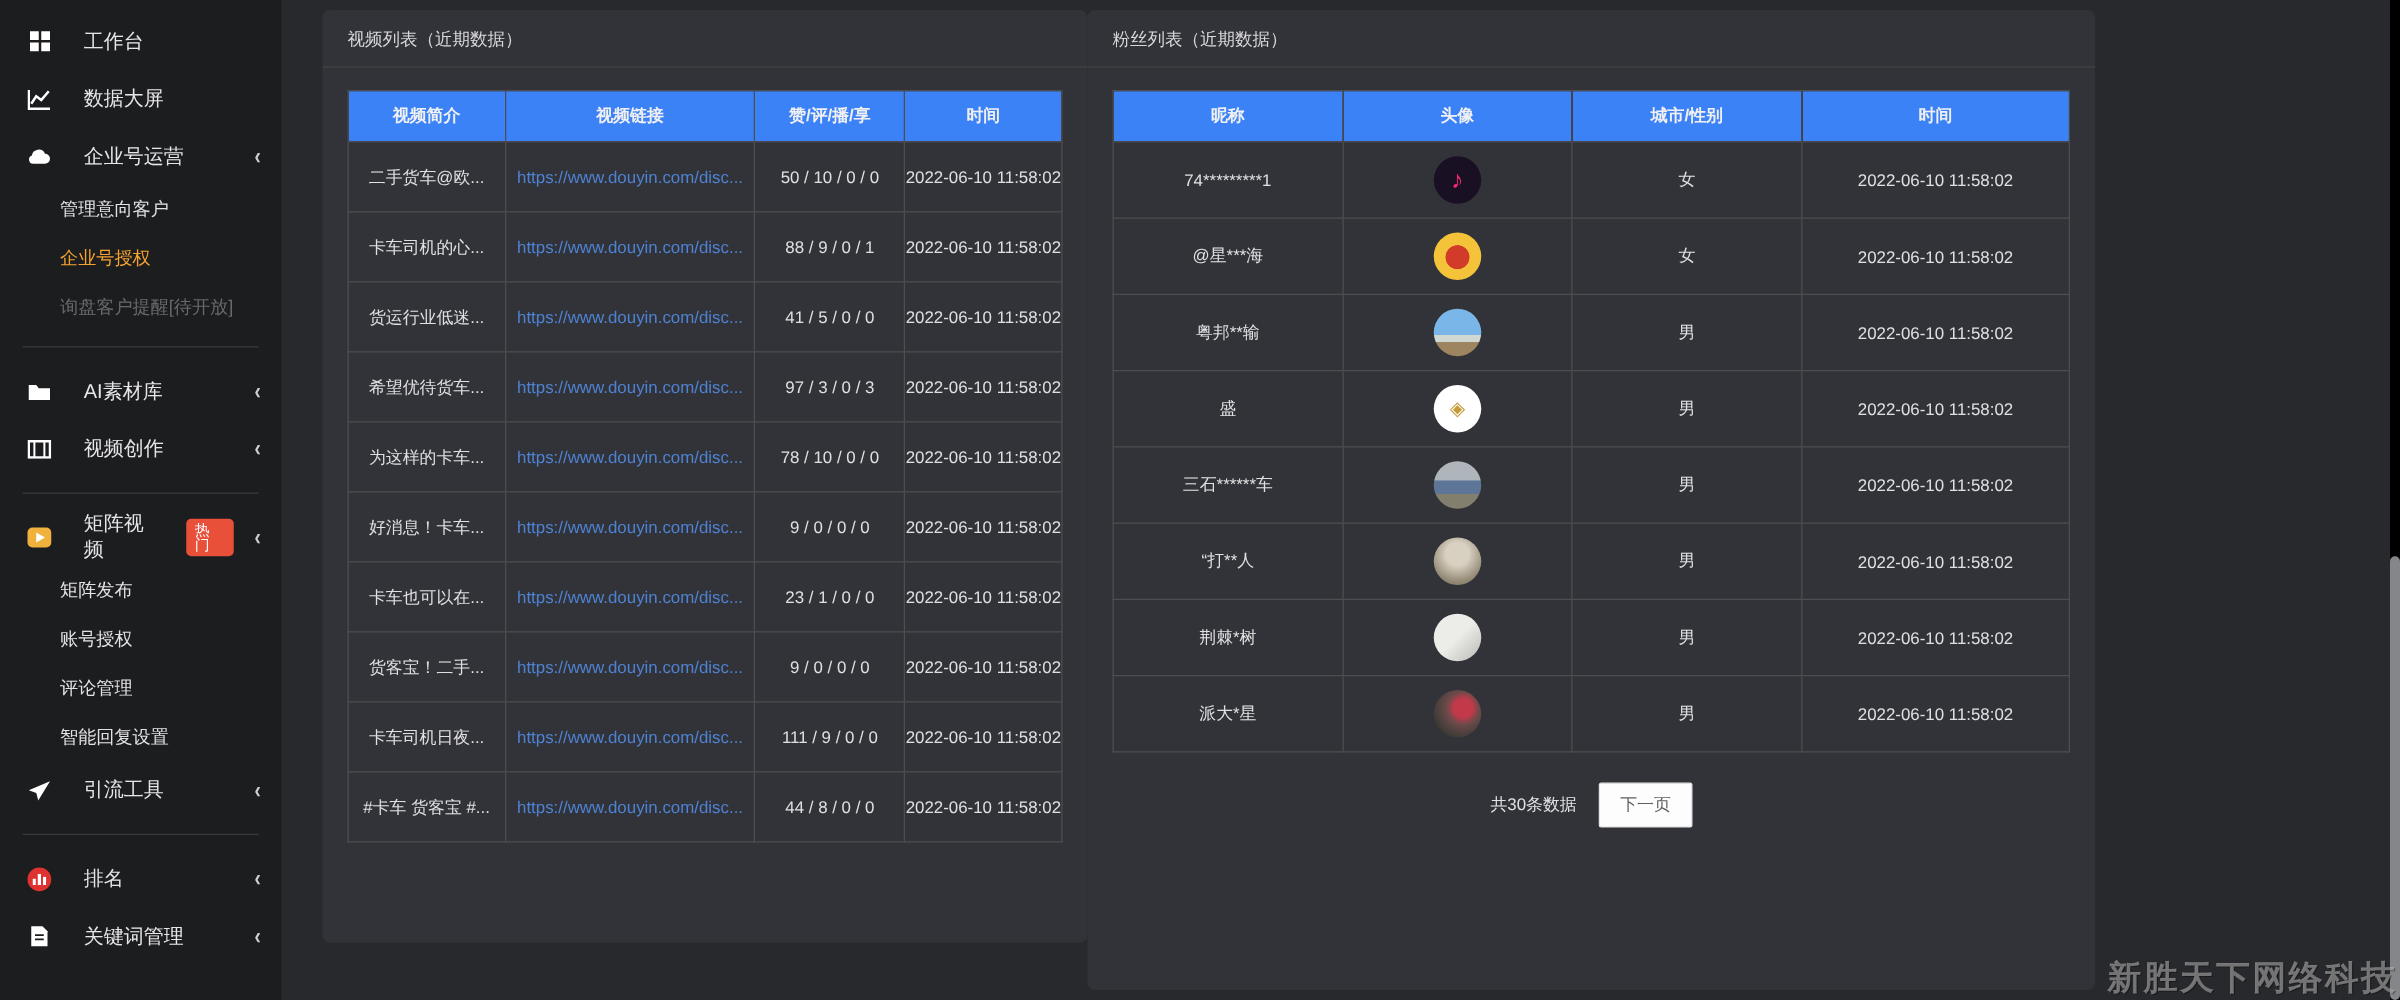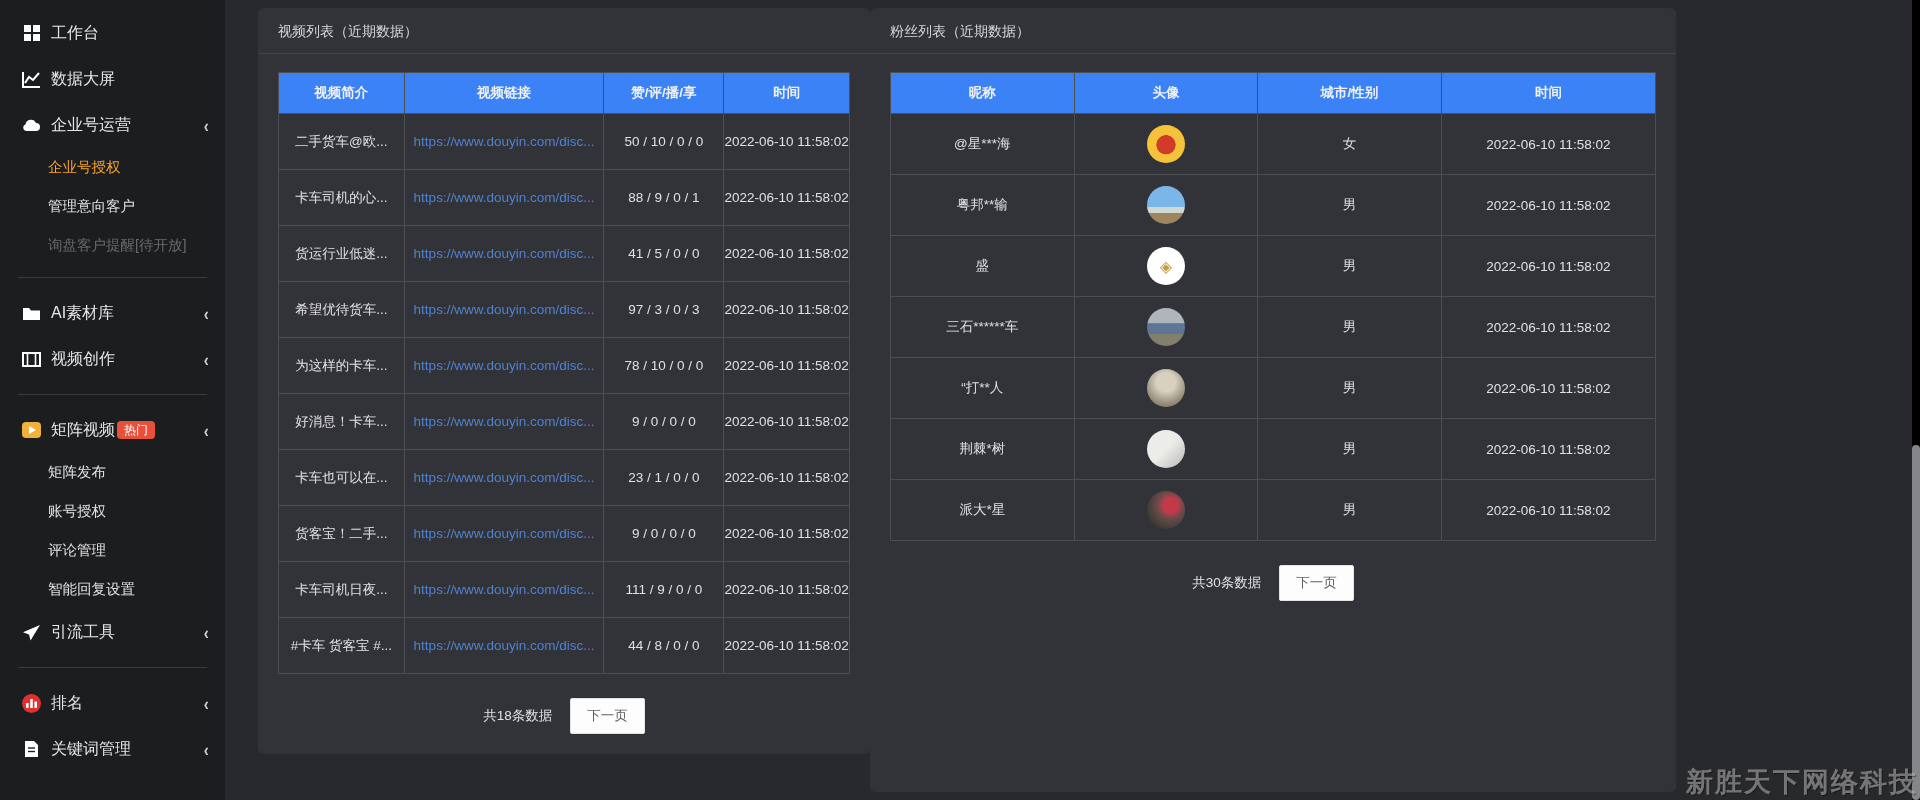--- a/index.html
+++ b/index.html
@@ -11,21 +11,21 @@
     position:relative;
   }
 
   
   .sidebar {
     position:absolute; left:0; top:0; width:225px; height:800px;
     background:#1c1d1f; padding-top:10px; overflow:hidden;
   }
   .side-item {
     display:flex; align-items:center; height:46px;
-    padding:0 16px 0 22px; color:#e6e6e8; font-size:16px; cursor:pointer;
+    padding:0 16px 0 22px; color:#e6e6e8; font-size:16px; cursor:pointer;gap:16px;
   }
   .side-item .ic { width:19px; height:19px; margin-right:10px; flex:0 0 19px; display:flex; align-items:center; justify-content:center; }
   .side-item .chev { margin-left:auto; color:#cfcfd1; font-size:19px; line-height:1; font-weight:bold; transform:scaleX(.8); }
   .sub-item {
     display:flex; align-items:center; height:39px;
     padding-left:48px; font-size:14.5px; color:#e2e2e4; cursor:pointer;
   }
   .sub-item.active { color:#f5a32f; }
   .sub-item.disabled { color:#69696c; cursor:default; }
   .side-divider { height:1px; background:#3a3b3e; margin:12px 18px; }
@@ -115,25 +115,25 @@
 
   <div class="side-item">
     <span class="ic">
       <svg width="19" height="14" viewBox="0 0 19 14">
           <path d="M4.5 13 h9.5 a4 4 0 0 0 0-8 a5.5 5.5 0 0 0-10.5 1.4 A3.4 3.4 0 0 0 4.5 13 Z" fill="#fff"></path>
         </svg>
     </span>
     <span>企业号运营</span>
     <span class="chev">‹</span>
   </div>
+  <div class="sub-item">
+    <span>管理意向客户</span>
+  </div>
   <div class="sub-item active">
     <span>企业号授权</span>
-  </div>
-  <div class="sub-item">
-    <span>管理意向客户</span>
   </div>
   <div class="sub-item disabled">
     <span>询盘客户提醒[待开放]</span>
   </div>
 
   <div class="side-divider"></div>
 
   <div class="side-item">
     <span class="ic">
       <svg width="19" height="15" viewBox="0 0 19 15">
@@ -294,24 +294,20 @@
             <td>2022-06-10 11:58:02</td>
           </tr>
           <tr>
             <td>#卡车 货客宝 #...</td>
             <td><a class="vlink" href="#">https://www.douyin.com/disc...</a></td>
             <td>44 / 8 / 0 / 0</td>
             <td>2022-06-10 11:58:02</td>
           </tr>
         </tbody>
       </table>
-      <div class="table-footer">
-        <span>共18条数据</span>
-        <button class="next-btn">下一页</button>
-      </div>
     </div>
   </section>
 
   <section class="card card-fans">
     <div class="card-title">粉丝列表（近期数据）</div>
     <div class="card-body">
       <table>
         <colgroup>
             <col style="width:24%">
             <col style="width:24%">
@@ -321,20 +317,28 @@
         <thead>
           <tr>
             <th>昵称</th>
             <th>头像</th>
             <th>城市/性别</th>
             <th>时间</th>
           </tr>
         </thead>
         <tbody>
           <tr>
+            <td>74*********1</td>
+            <td>
+                <div class="avatar av-music"></div>
+              </td>
+            <td>女</td>
+            <td>2022-06-10 11:58:02</td>
+          </tr>
+          <tr>
             <td>@星***海</td>
             <td>
                 <div class="avatar av-gold"></div>
               </td>
             <td>女</td>
             <td>2022-06-10 11:58:02</td>
           </tr>
           <tr>
             <td>粤邦**输</td>
             <td>

